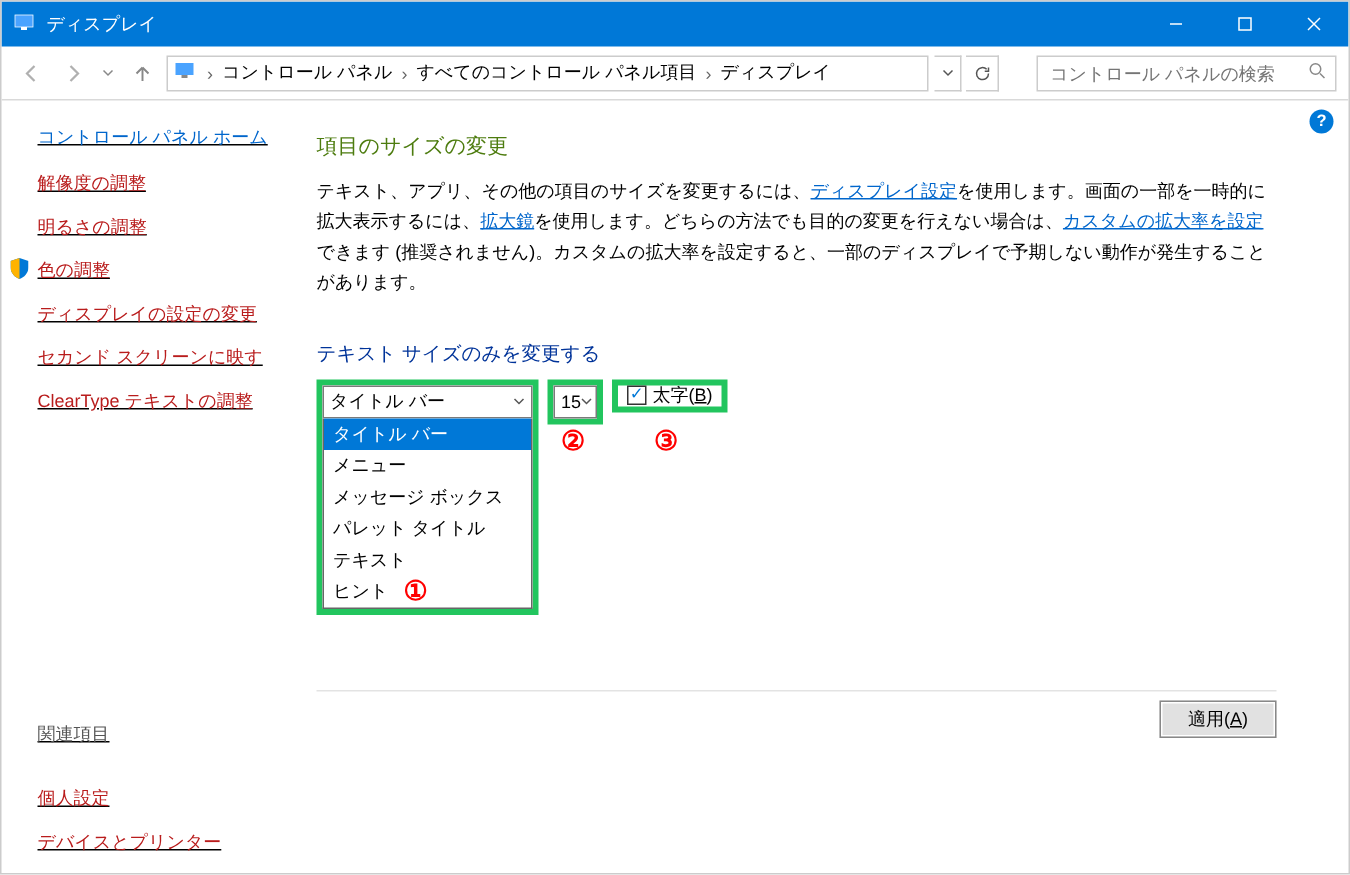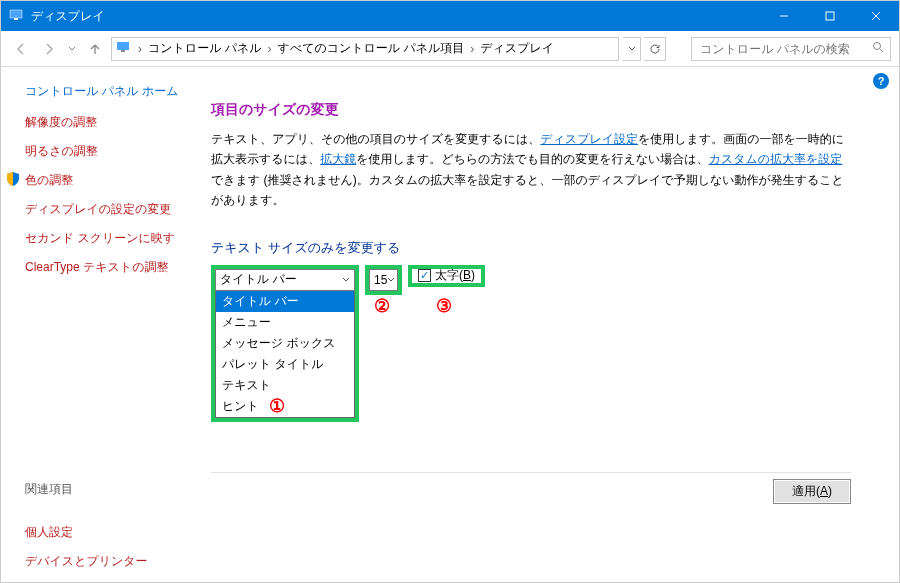--- a/index.html
+++ b/index.html
@@ -79,40 +79,40 @@
   }
   .help-icon {
     position:absolute; top:6px; right:10px;
     background:#0078d7; color:#fff; width:16px; height:16px;
     border-radius:50%; display:flex; align-items:center; justify-content:center;
     font-size:11px; font-weight:bold;
   }
   .sidebar {
     width: 200px;
     padding: 16px 14px 10px 24px;
-    display:flex; flex-direction:column;
+    display:flex; flex-direction:column;text-decoration:underline;
   }
   .cp-home {
     color:#0066cc; font-size:12px; margin-bottom:14px;
   }
   .side-link {
     color:#b91c1c; font-size:12px; margin-bottom:12px;
     display:flex; align-items:center; gap:6px;
   }
   .side-link .shield { color:#0078d7; margin-left:-18px; }
   .side-spacer { flex:1; }
   .related-head { color:#555; margin-bottom:26px; font-size:12px; }
 
   .main {
     flex:1;
     padding: 18px 28px 10px 10px;
     position: relative;
   }
   .h1 {
-    color:#a21caf; font-size:14px; margin:16px 0 10px 0; font-weight:bold;
+    color:#4d7c0f; font-size:14px; margin:4px 0 10px 0; font-weight:normal;
   }
   .para {
     font-size:12px; line-height:1.7; color:#000; margin-bottom:4px;
     max-width: 640px;
   }
   .inline-link { color:#0066cc; text-decoration:underline;text-align:center; }
   .h2 {
     color:#003399; font-size:13px; margin:28px 0 8px 0; font-weight:normal;
   }
 

